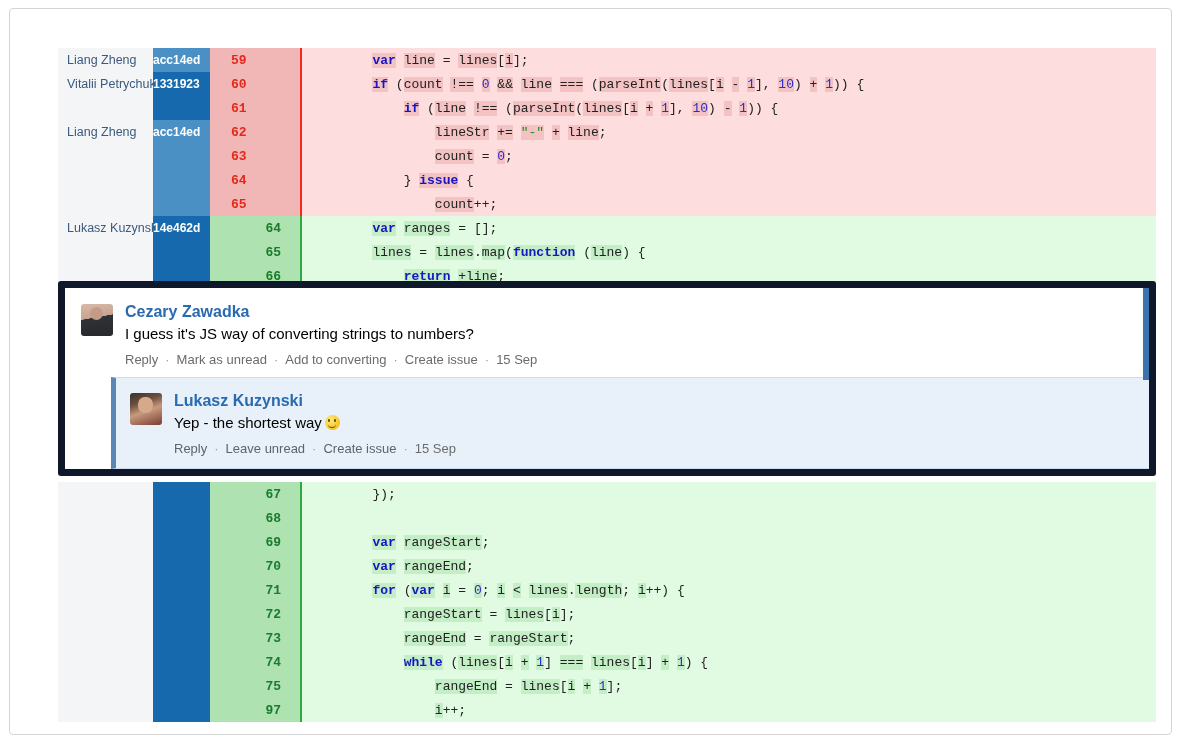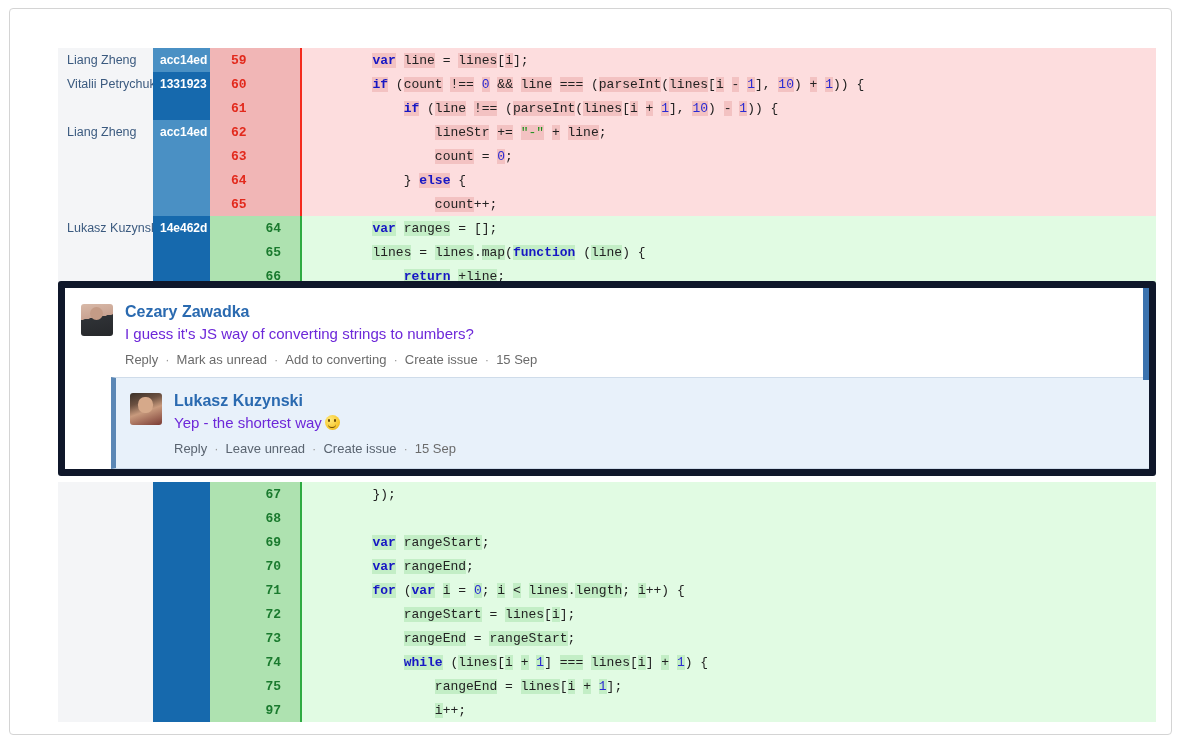--- a/index.html
+++ b/index.html
@@ -52,21 +52,20 @@
     overflow: hidden;
   }
   .c-hash {
     width: 57px;
     flex: 0 0 57px;
     color: #ffffff;
     font-family: "Liberation Sans", sans-serif;
     font-size: 12px;
     font-weight: bold;
     display: flex; align-items: center;
-    padding-left: 7px;
     white-space: nowrap;
   }
   .c-hash.shade-a { background: #4a90c4; }
   .c-hash.shade-b { background: #1669ad; }
   .c-hash.shade-c { background: #1669ad; }
   .c-hash.blank-a { background: #4a90c4; }
   .c-hash.blank-b { background: #1669ad; }
 
   .c-num {
     width: 92px;
@@ -164,21 +163,21 @@
   }
   .comment-body { flex: 1 1 auto; min-width: 0; }
   .comment-author {
     color: #2a6ab0;
     font-size: 16px;
     font-weight: bold;
     margin-bottom: 3px;
     line-height: 19px;
   }
   .comment-text {
-    color: #6d28d9;
+    color: #000000;
     font-size: 15px;
     line-height: 20px;
     margin-bottom: 8px;
   }
   .smiley {
     display: inline-block;
     width: 15px; height: 15px;
     border-radius: 50%;
     background: radial-gradient(circle at 35% 32%, #ffe97a 0%, #f7c72c 65%, #d6a017 100%);
     position: relative;
@@ -258,21 +257,21 @@
         <div class="diff-row row-del">
           <div class="c-author"></div>
           <div class="c-hash blank-a"></div>
           <div class="c-num">63</div>
           <div class="c-code"><span class="pl">                </span><span class="pl hl">count</span><span class="pl"> </span><span class="pl">=</span><span class="pl"> </span><span class="num hl">0</span><span class="pl">;</span></div>
         </div>
         <div class="diff-row row-del">
           <div class="c-author"></div>
           <div class="c-hash blank-a"></div>
           <div class="c-num">64</div>
-          <div class="c-code"><span class="pl">            </span><span class="pl">}</span><span class="pl"> </span><span class="kw hl">else</span><span class="pl"> </span><span class="pl">{</span></div>
+          <div class="c-code"><span class="pl">            </span><span class="pl">}</span><span class="pl"> </span><span class="kw hl">issue</span><span class="pl"> </span><span class="pl">{</span></div>
         </div>
         <div class="diff-row row-del">
           <div class="c-author"></div>
           <div class="c-hash blank-a"></div>
           <div class="c-num">65</div>
           <div class="c-code"><span class="pl">                </span><span class="pl hl">count</span><span class="pl">++;</span></div>
         </div>
         <div class="diff-row row-add">
           <div class="c-author">Lukasz Kuzynski</div>
           <div class="c-hash shade-c">14e462d</div>

